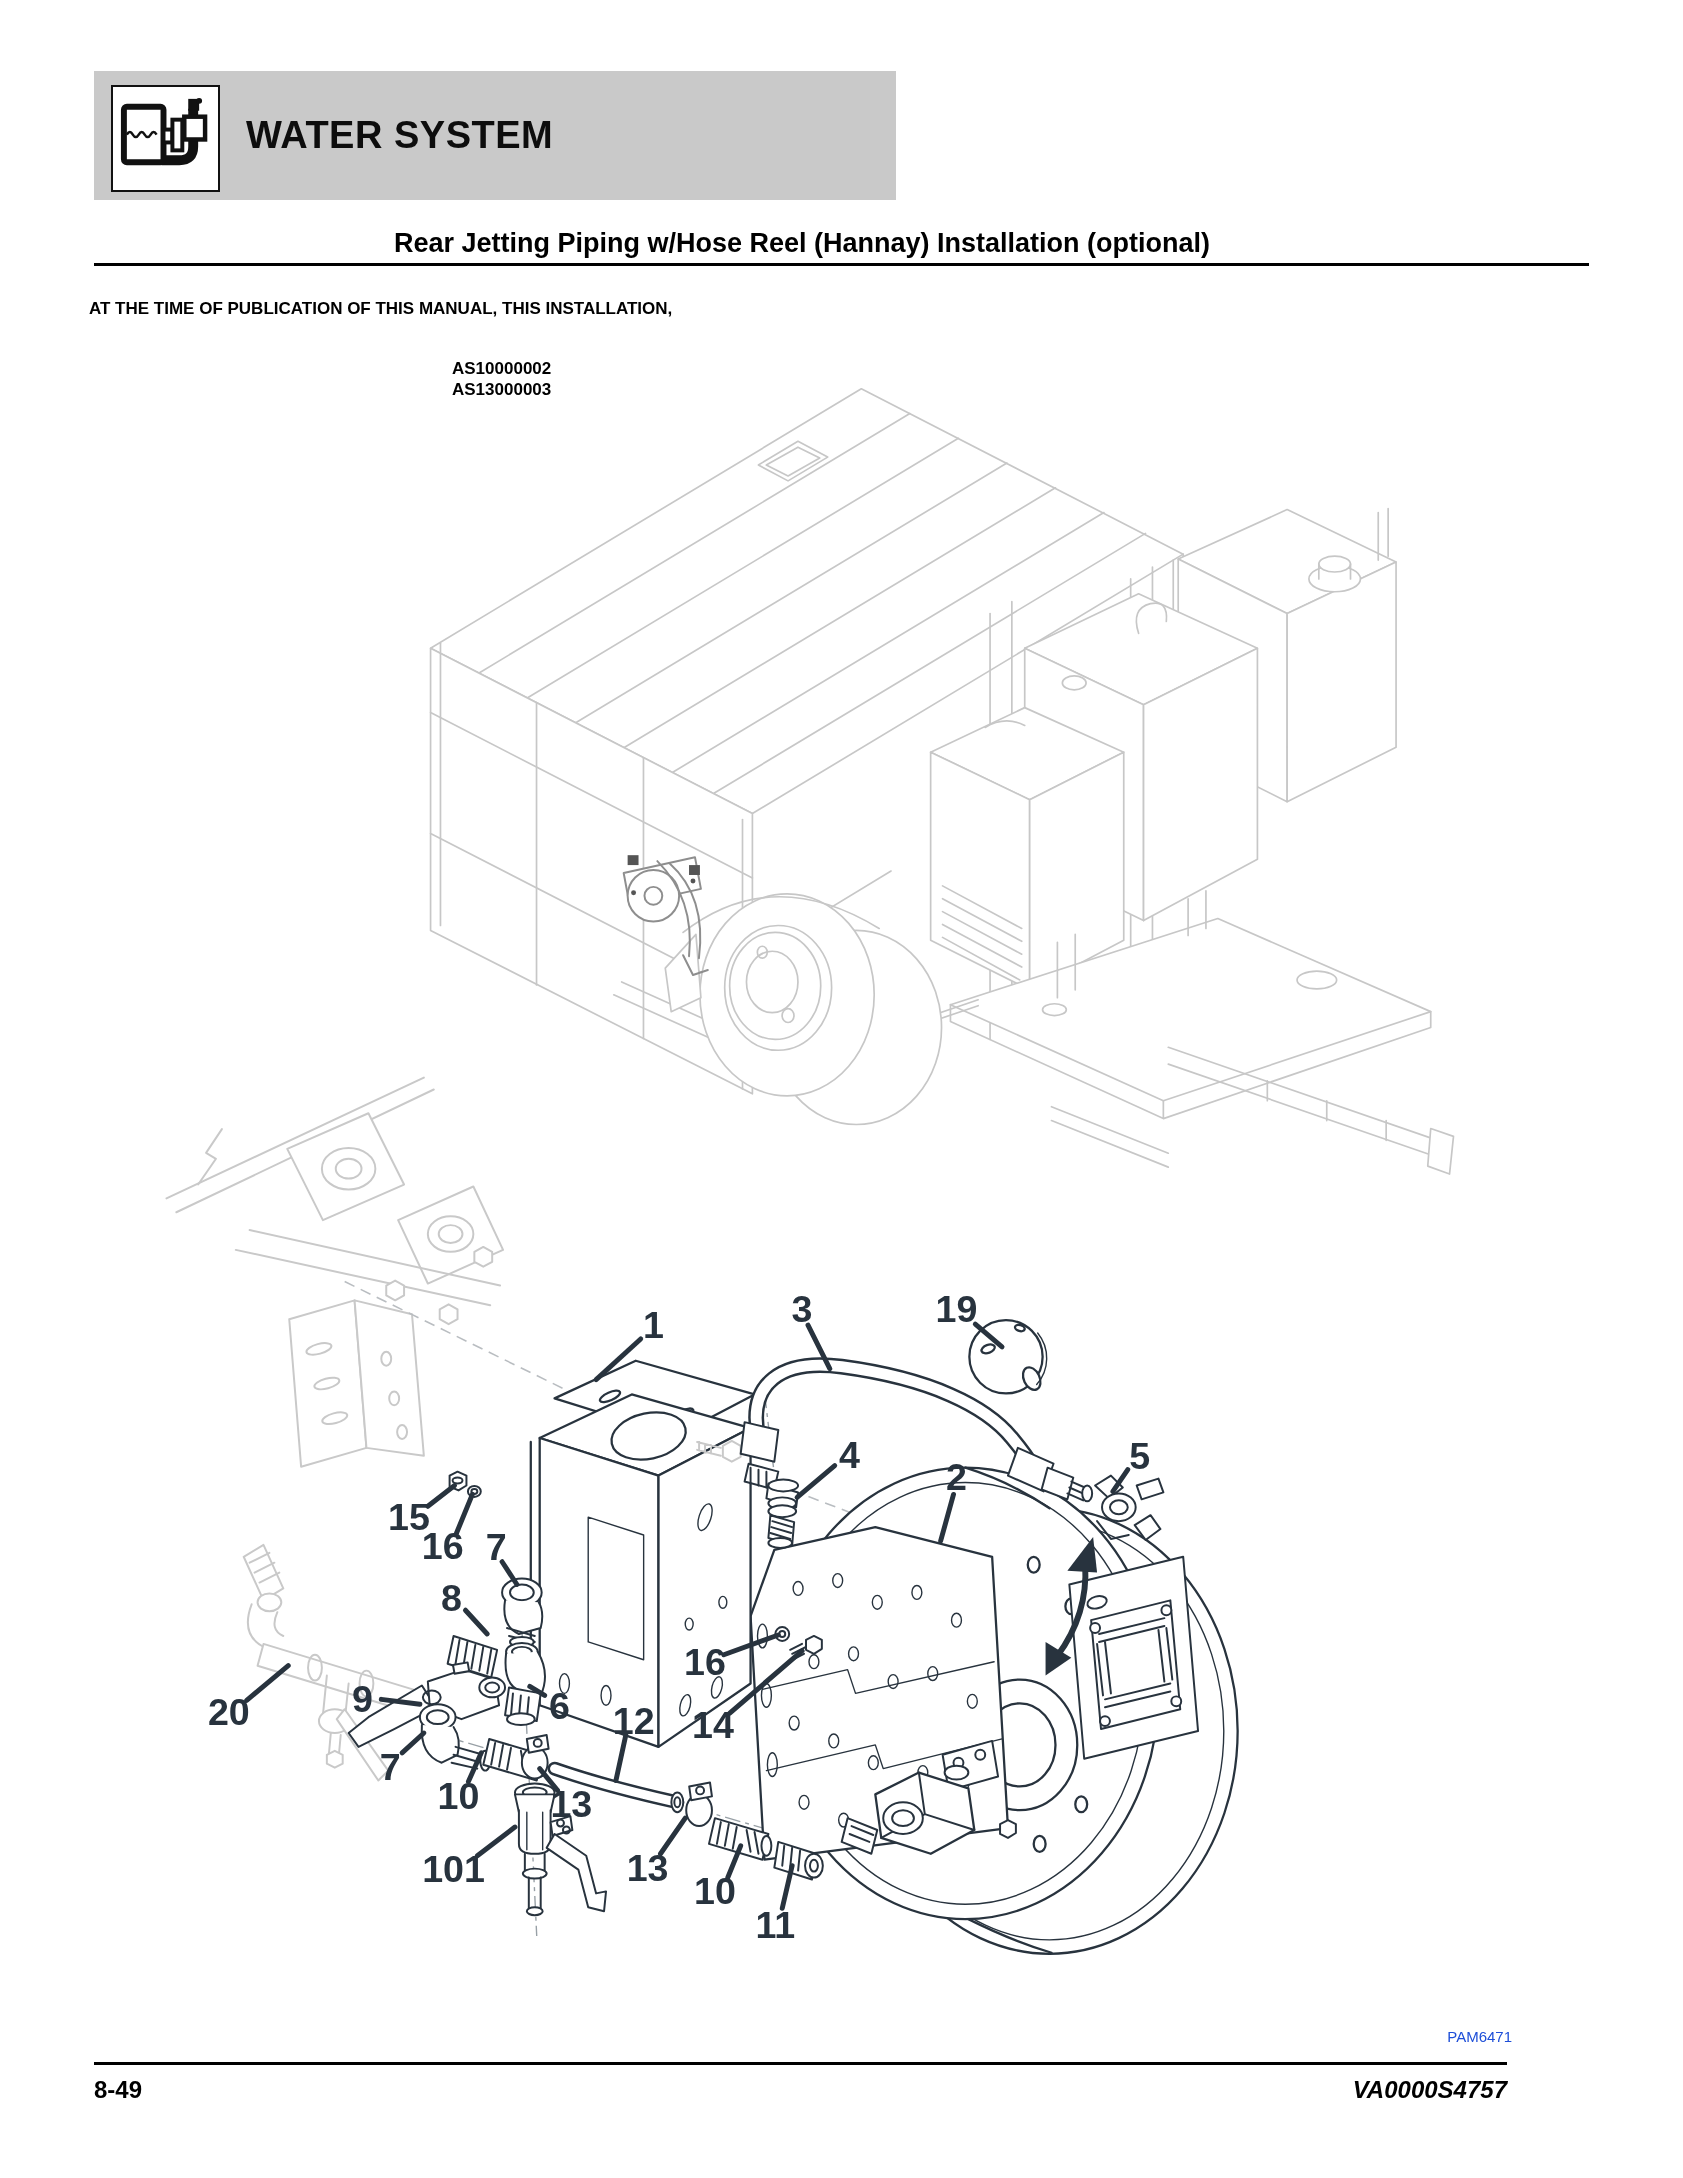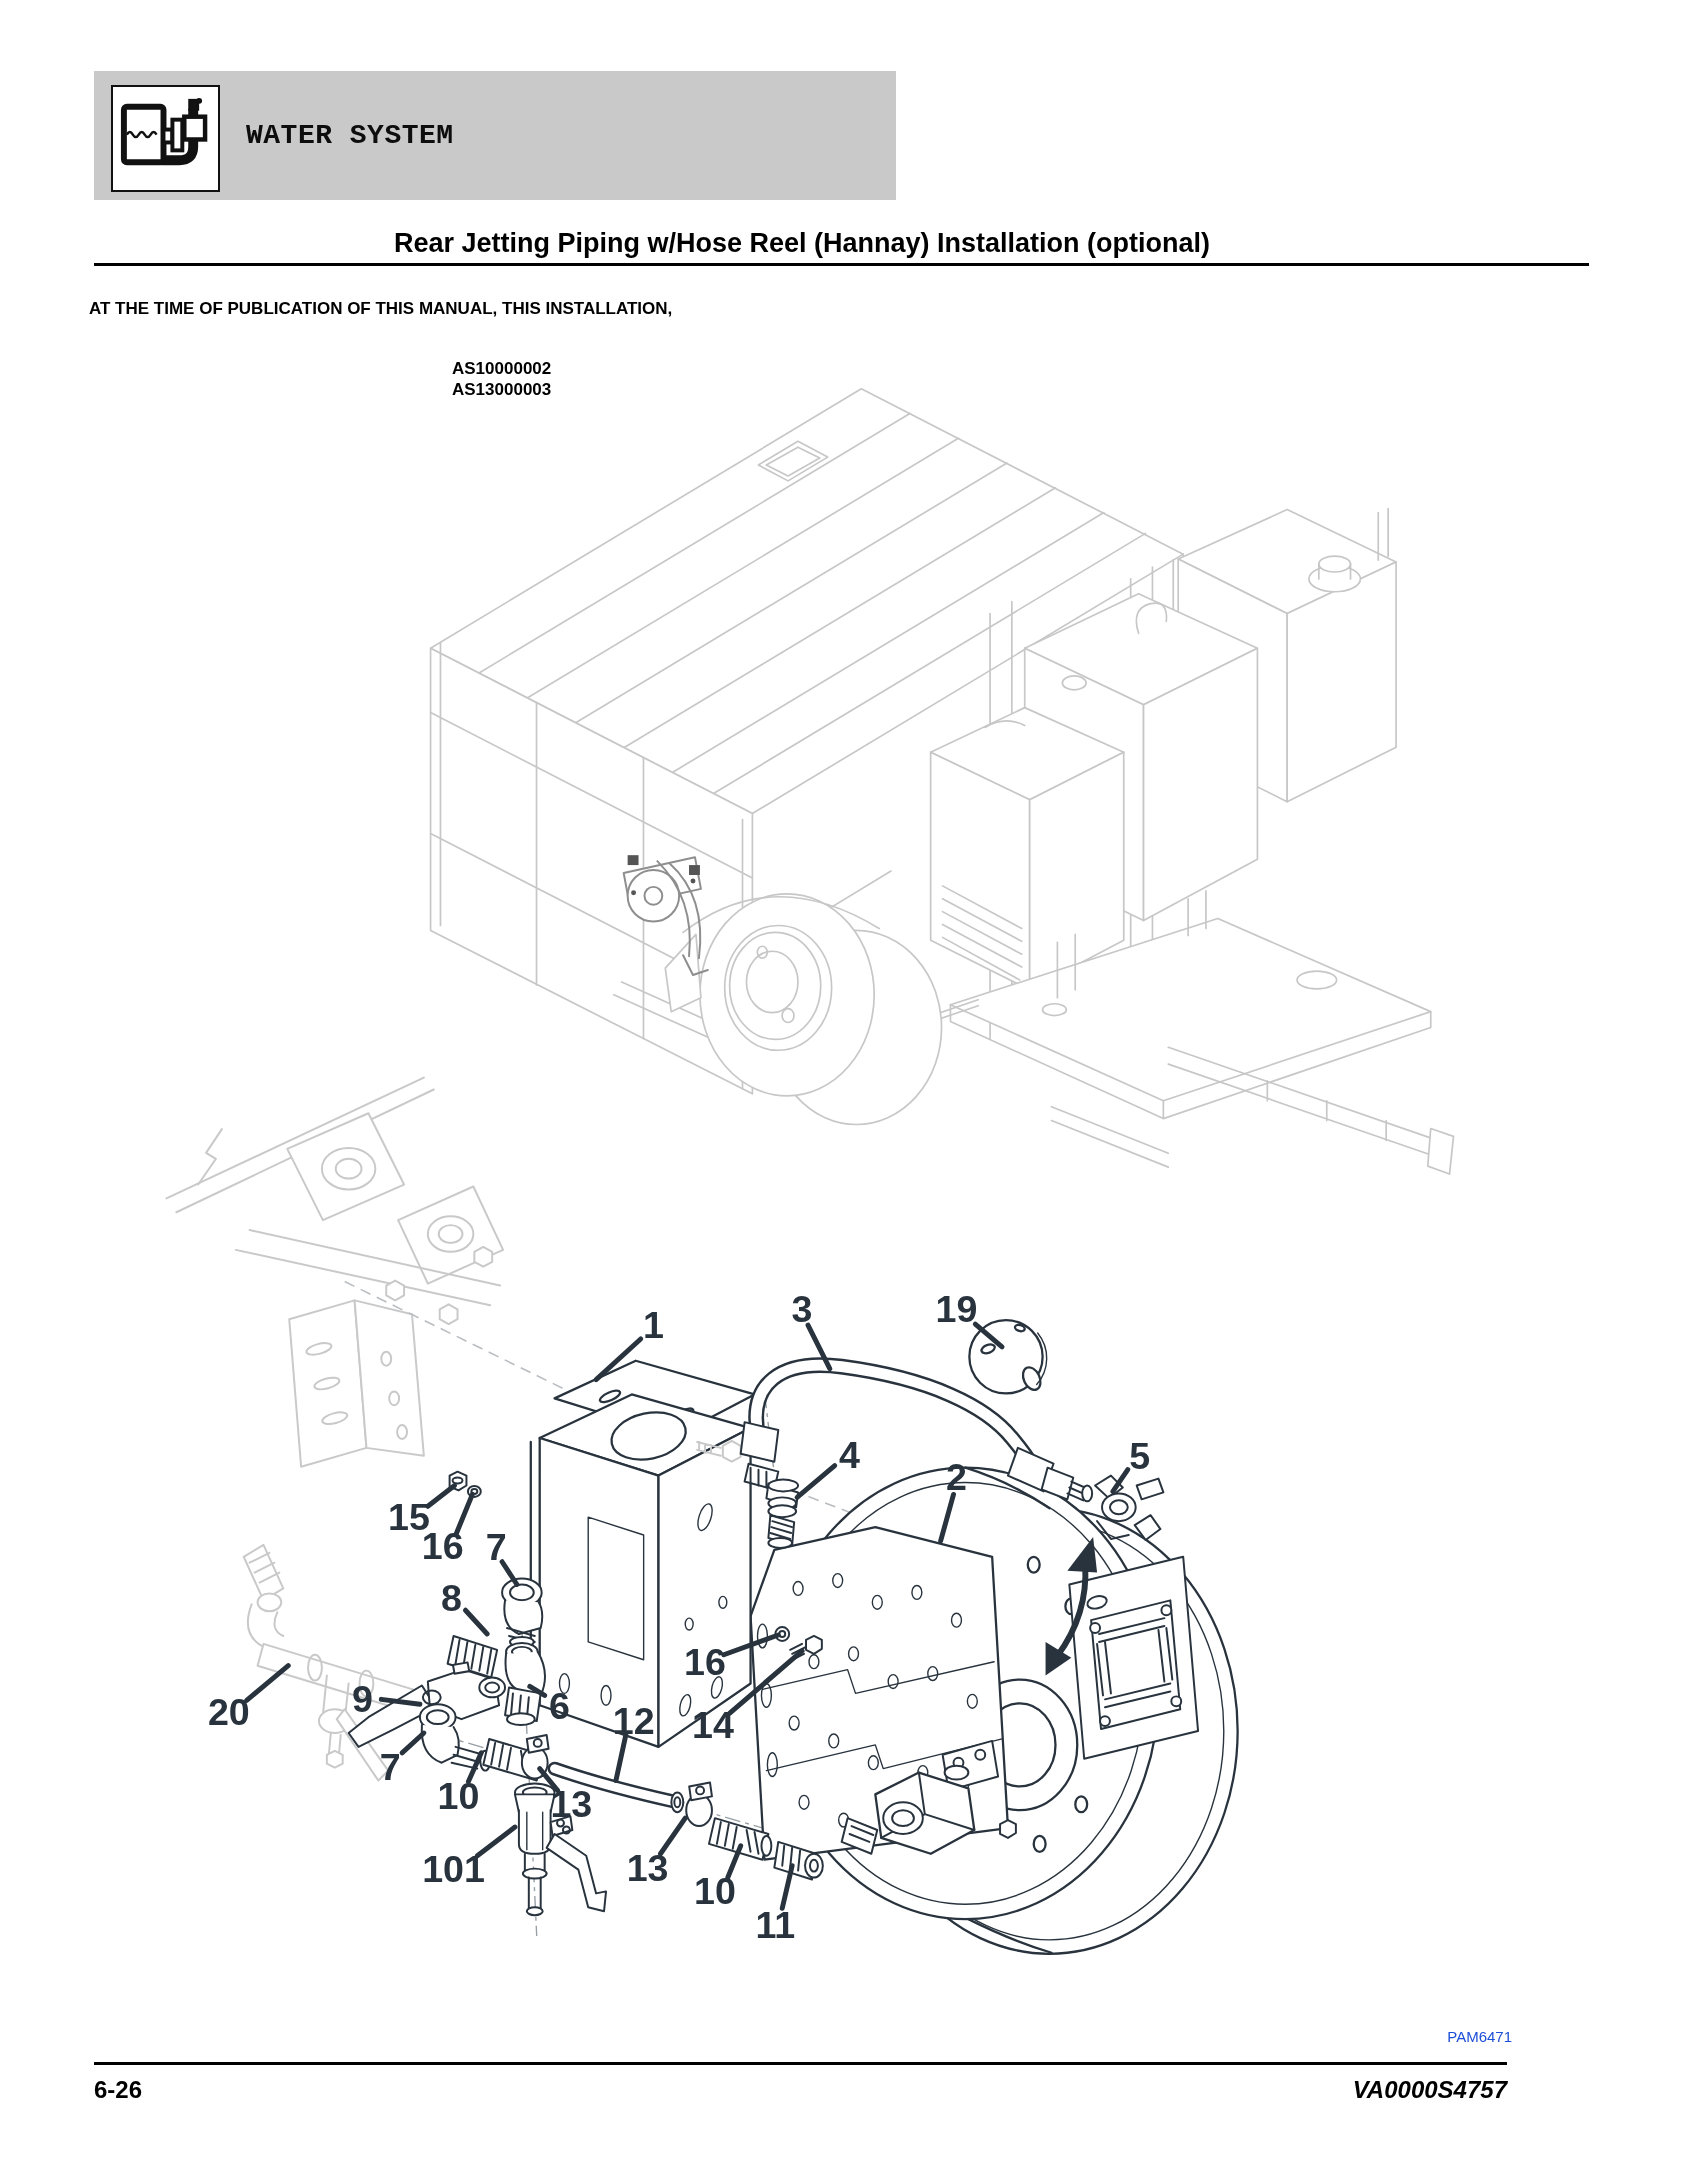--- a/index.html
+++ b/index.html
@@ -3,21 +3,21 @@
 <meta charset="utf-8">
 <style>
   html,body{margin:0;padding:0;background:#888;}
   .page{position:relative;width:1683px;height:2178px;background:#ffffff;overflow:hidden;
         font-family:"Liberation Sans", sans-serif;color:#000;}
   .abs{position:absolute;}
   
   .banner{left:94px;top:71px;width:802px;height:129px;background:#c9c9c9;}
   .iconbox{left:111px;top:85px;width:105px;height:103px;background:#fff;border:2px solid #111;}
   .banner-title{left:246px;top:71px;height:129px;display:flex;align-items:center;
-                font-size:28px;font-weight:bold;letter-spacing:0.5px;color:#0d0d0d;font-family:Liberation Mono, monospace;}
+                font-size:38px;font-weight:bold;letter-spacing:0.5px;color:#0d0d0d;}
   .doc-title{left:94px;top:228px;width:1416px;text-align:center;font-size:27px;font-weight:bold;}
   .rule-top{left:94px;top:263px;width:1495px;height:3px;background:#000;}
   .notice{left:89px;top:298px;width:752px;text-align:left;font-size:17px;font-weight:bold;line-height:21px;}
   .machines{left:452px;top:358px;font-size:17px;font-weight:bold;line-height:21px;text-align:center;}
   
   .refcode{top:2028px;right:171px;font-size:15px;color:#1d4ed8;}
   .rule-bottom{left:94px;top:2062px;width:1413px;height:3px;background:#000;}
   .pg-num{left:94px;top:2076px;font-size:24px;font-weight:bold;}
   .pg-model{left:94px;top:2076px;width:1413px;text-align:center;font-size:24px;font-weight:bold;}
   .pg-doc{top:2076px;right:176px;font-size:24px;font-weight:bold;font-style:italic;}
@@ -499,17 +499,17 @@
         <line x1="735" y1="1896" x2="748" y2="1864" stroke="#28333e" stroke-width="5" stroke-linecap="round"></line>
         <text x="722" y="1923" text-anchor="middle" fill="#28333e" font-family="&quot;Liberation Sans&quot;, sans-serif" font-size="38" font-weight="bold">10</text>
         <line x1="790" y1="1927" x2="800" y2="1884" stroke="#28333e" stroke-width="5" stroke-linecap="round"></line>
         <text x="783" y="1957" text-anchor="middle" fill="#28333e" font-family="&quot;Liberation Sans&quot;, sans-serif" font-size="38" font-weight="bold">11</text>
       </g>
   </svg>
 
   <div class="abs refcode">PAM6471</div>
 
   <div class="abs rule-bottom"></div>
-  <div class="abs pg-num">6-26</div>
+  <div class="abs pg-num">8-49</div>
   <div class="abs pg-doc">VA0000S4757</div>
 
 </div>
 
 
 </body></html>

